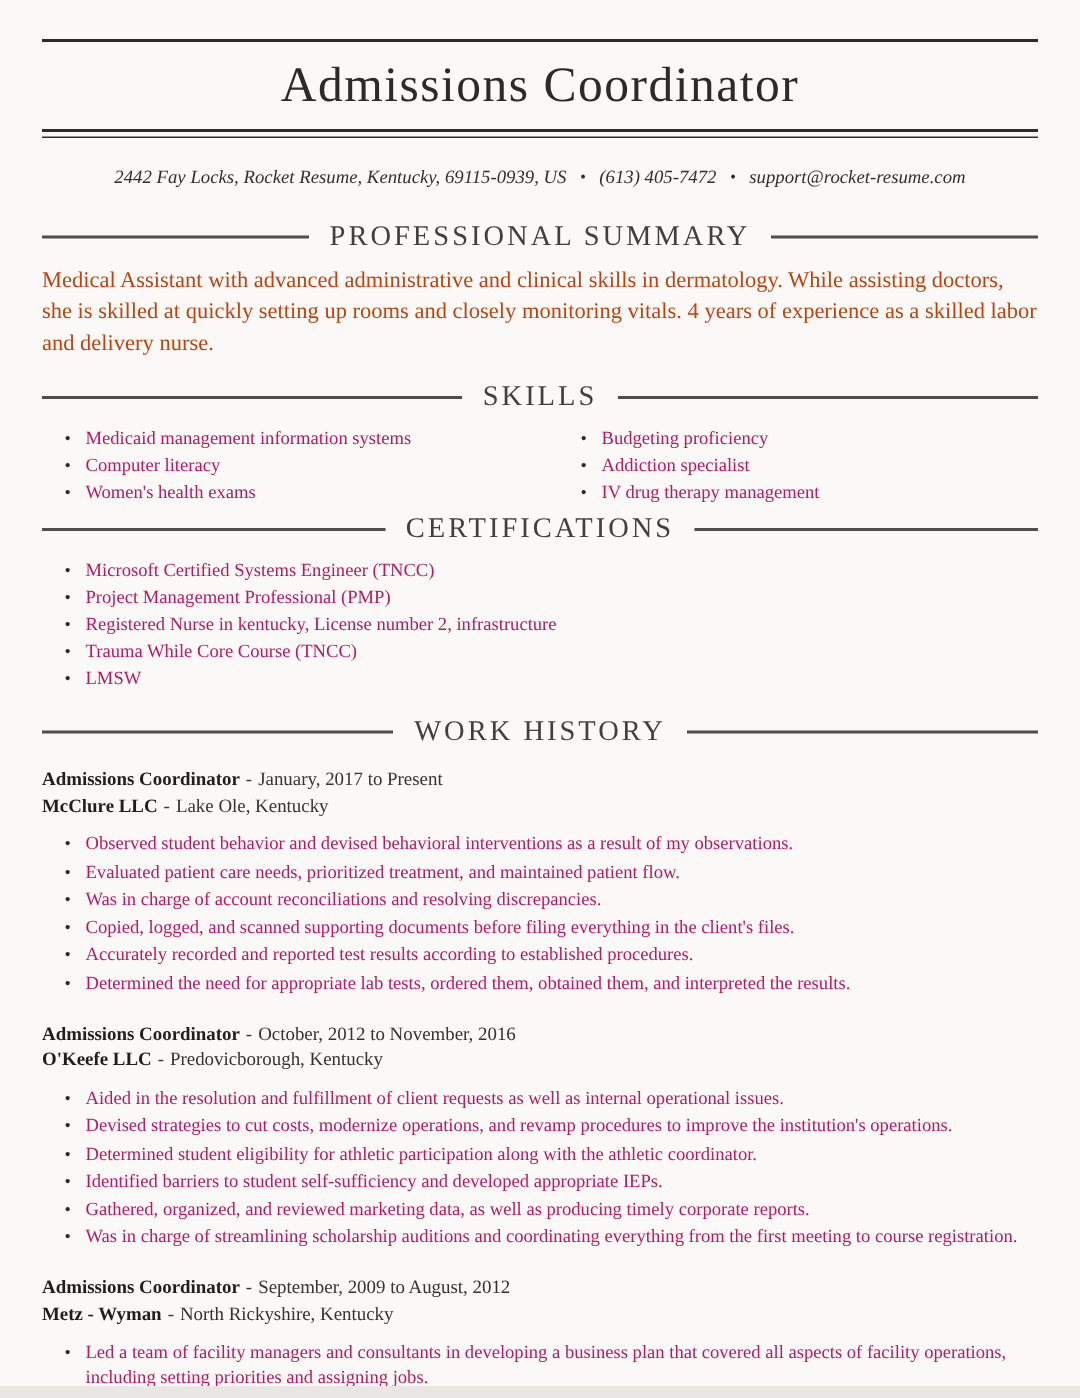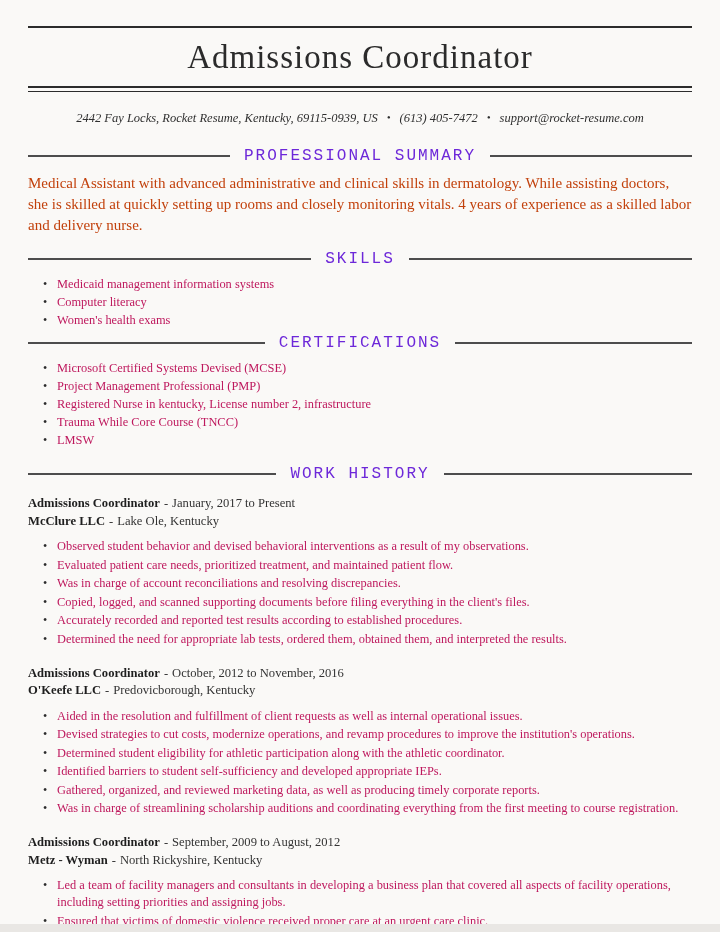--- a/index.html
+++ b/index.html
@@ -18,21 +18,21 @@
     margin:9px 0 9px 0;font-weight:400;line-height:40px;
   }
   .contact{
     margin-top:19px;text-align:center;font-size:12.5px;color:#2f2f2f;white-space:nowrap;font-style:italic;
   }
   .contact .dot{margin:0 9px;font-size:11px;position:relative;top:-1px;}
   
   .sec-head{display:flex;align-items:center;}
   .sec-head .rule{flex:1;height:2px;background:#4d4d4d;}
   .sec-head .txt{
-    padding:0 14px;font-size:16px;letter-spacing:2px;color:#6d28d9;white-space:nowrap;font-family:Liberation Mono, monospace;
+    padding:0 14px;font-size:19px;letter-spacing:2px;color:#404040;white-space:nowrap;
   }
   .mt-sum{margin-top:21px;}
   .mt-skills{margin-top:14px;}
   .mt-cert{margin-top:4px;}
   .mt-work{margin-top:16px;}
   .summary-text{
     margin-top:8px;font-size:15px;line-height:21px;color:#c2410c;
   }
   
   ul.blist{list-style:none;margin:8px 0 0 0;padding:0 0 0 12px;}
@@ -82,29 +82,36 @@
     <div class="rule"></div>
   </div>
   <div class="skills-cols">
     <div class="col">
       <ul class="blist">
         <li>Medicaid management information systems</li>
         <li>Computer literacy</li>
         <li>Women's health exams</li>
       </ul>
     </div>
+    <div class="col col-right">
+      <ul class="blist">
+        <li>Budgeting proficiency</li>
+        <li>Addiction specialist</li>
+        <li>IV drug therapy management</li>
+      </ul>
+    </div>
   </div>
 
   <div class="sec-head mt-cert">
     <div class="rule"></div>
     <div class="txt">CERTIFICATIONS</div>
     <div class="rule"></div>
   </div>
   <ul class="blist">
-    <li>Microsoft Certified Systems Devised (MCSE)</li>
+    <li>Microsoft Certified Systems Engineer (TNCC)</li>
     <li>Project Management Professional (PMP)</li>
     <li>Registered Nurse in kentucky, License number 2, infrastructure</li>
     <li>Trauma While Core Course (TNCC)</li>
     <li>LMSW</li>
   </ul>
 
   <div class="sec-head mt-work">
     <div class="rule"></div>
     <div class="txt">WORK HISTORY</div>
     <div class="rule"></div>

